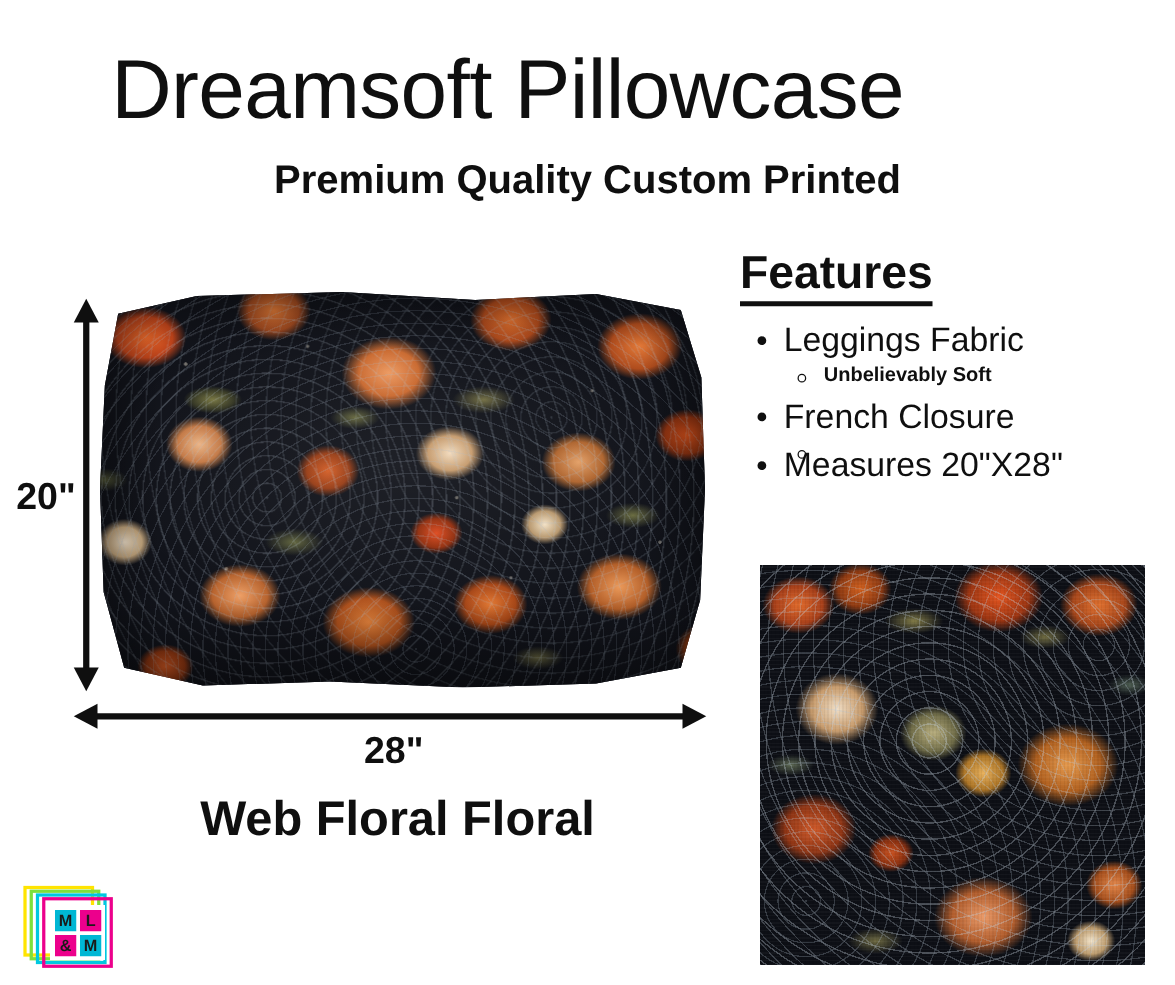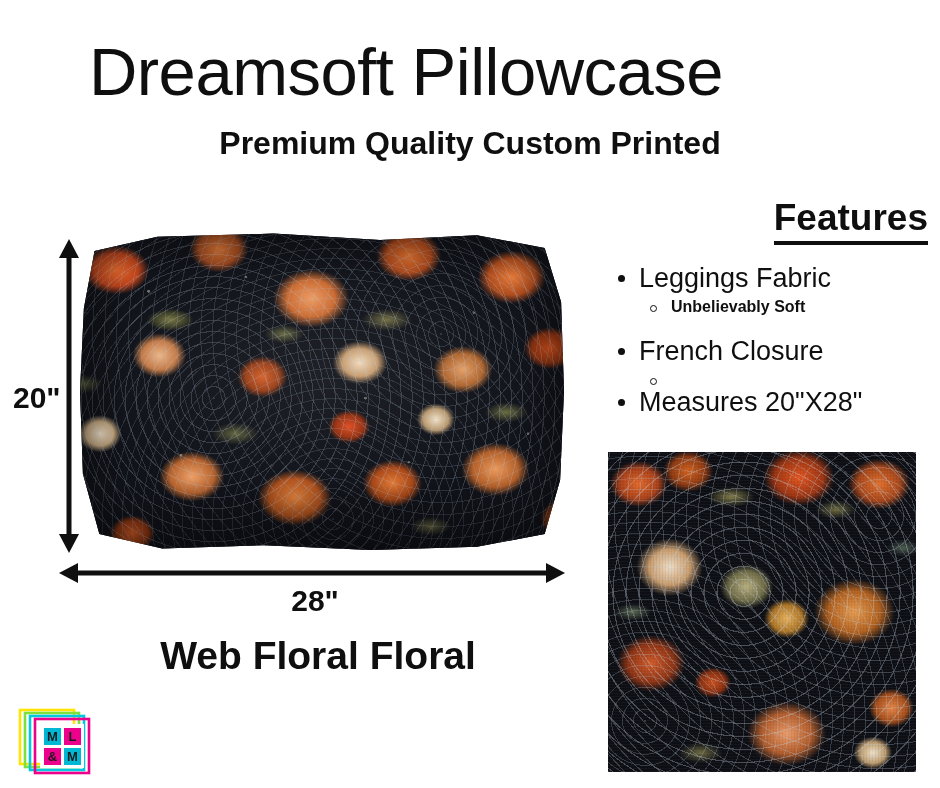--- a/index.html
+++ b/index.html
@@ -171,33 +171,33 @@
   }
 
   
   .features {
     position: absolute;
     left: 592px;
     top: 198px;
     width: 336px;
   }
   .features-title {
-    text-align: right;
+    text-align: left;
     font-size: 37px;
     font-weight: 700;
     line-height: 1.1;
     margin: 0 0 10px 0;
   }
   .features-title span {
     display: inline-block;
     border-bottom: 4px solid #0f0f0f;
     padding-bottom: 2px;
   }
   .feat-list { list-style: none; margin: 0; padding: 0; }
-  .feat-item { margin: 16px; }
+  .feat-item { margin: 4px; }
   .feat-main {
     position: relative;
     padding-left: 31px;
     font-size: 27px;
     font-weight: 400;
     line-height: 1.32;
     white-space: nowrap;
   }
   .feat-main .marker {
     position: absolute;

